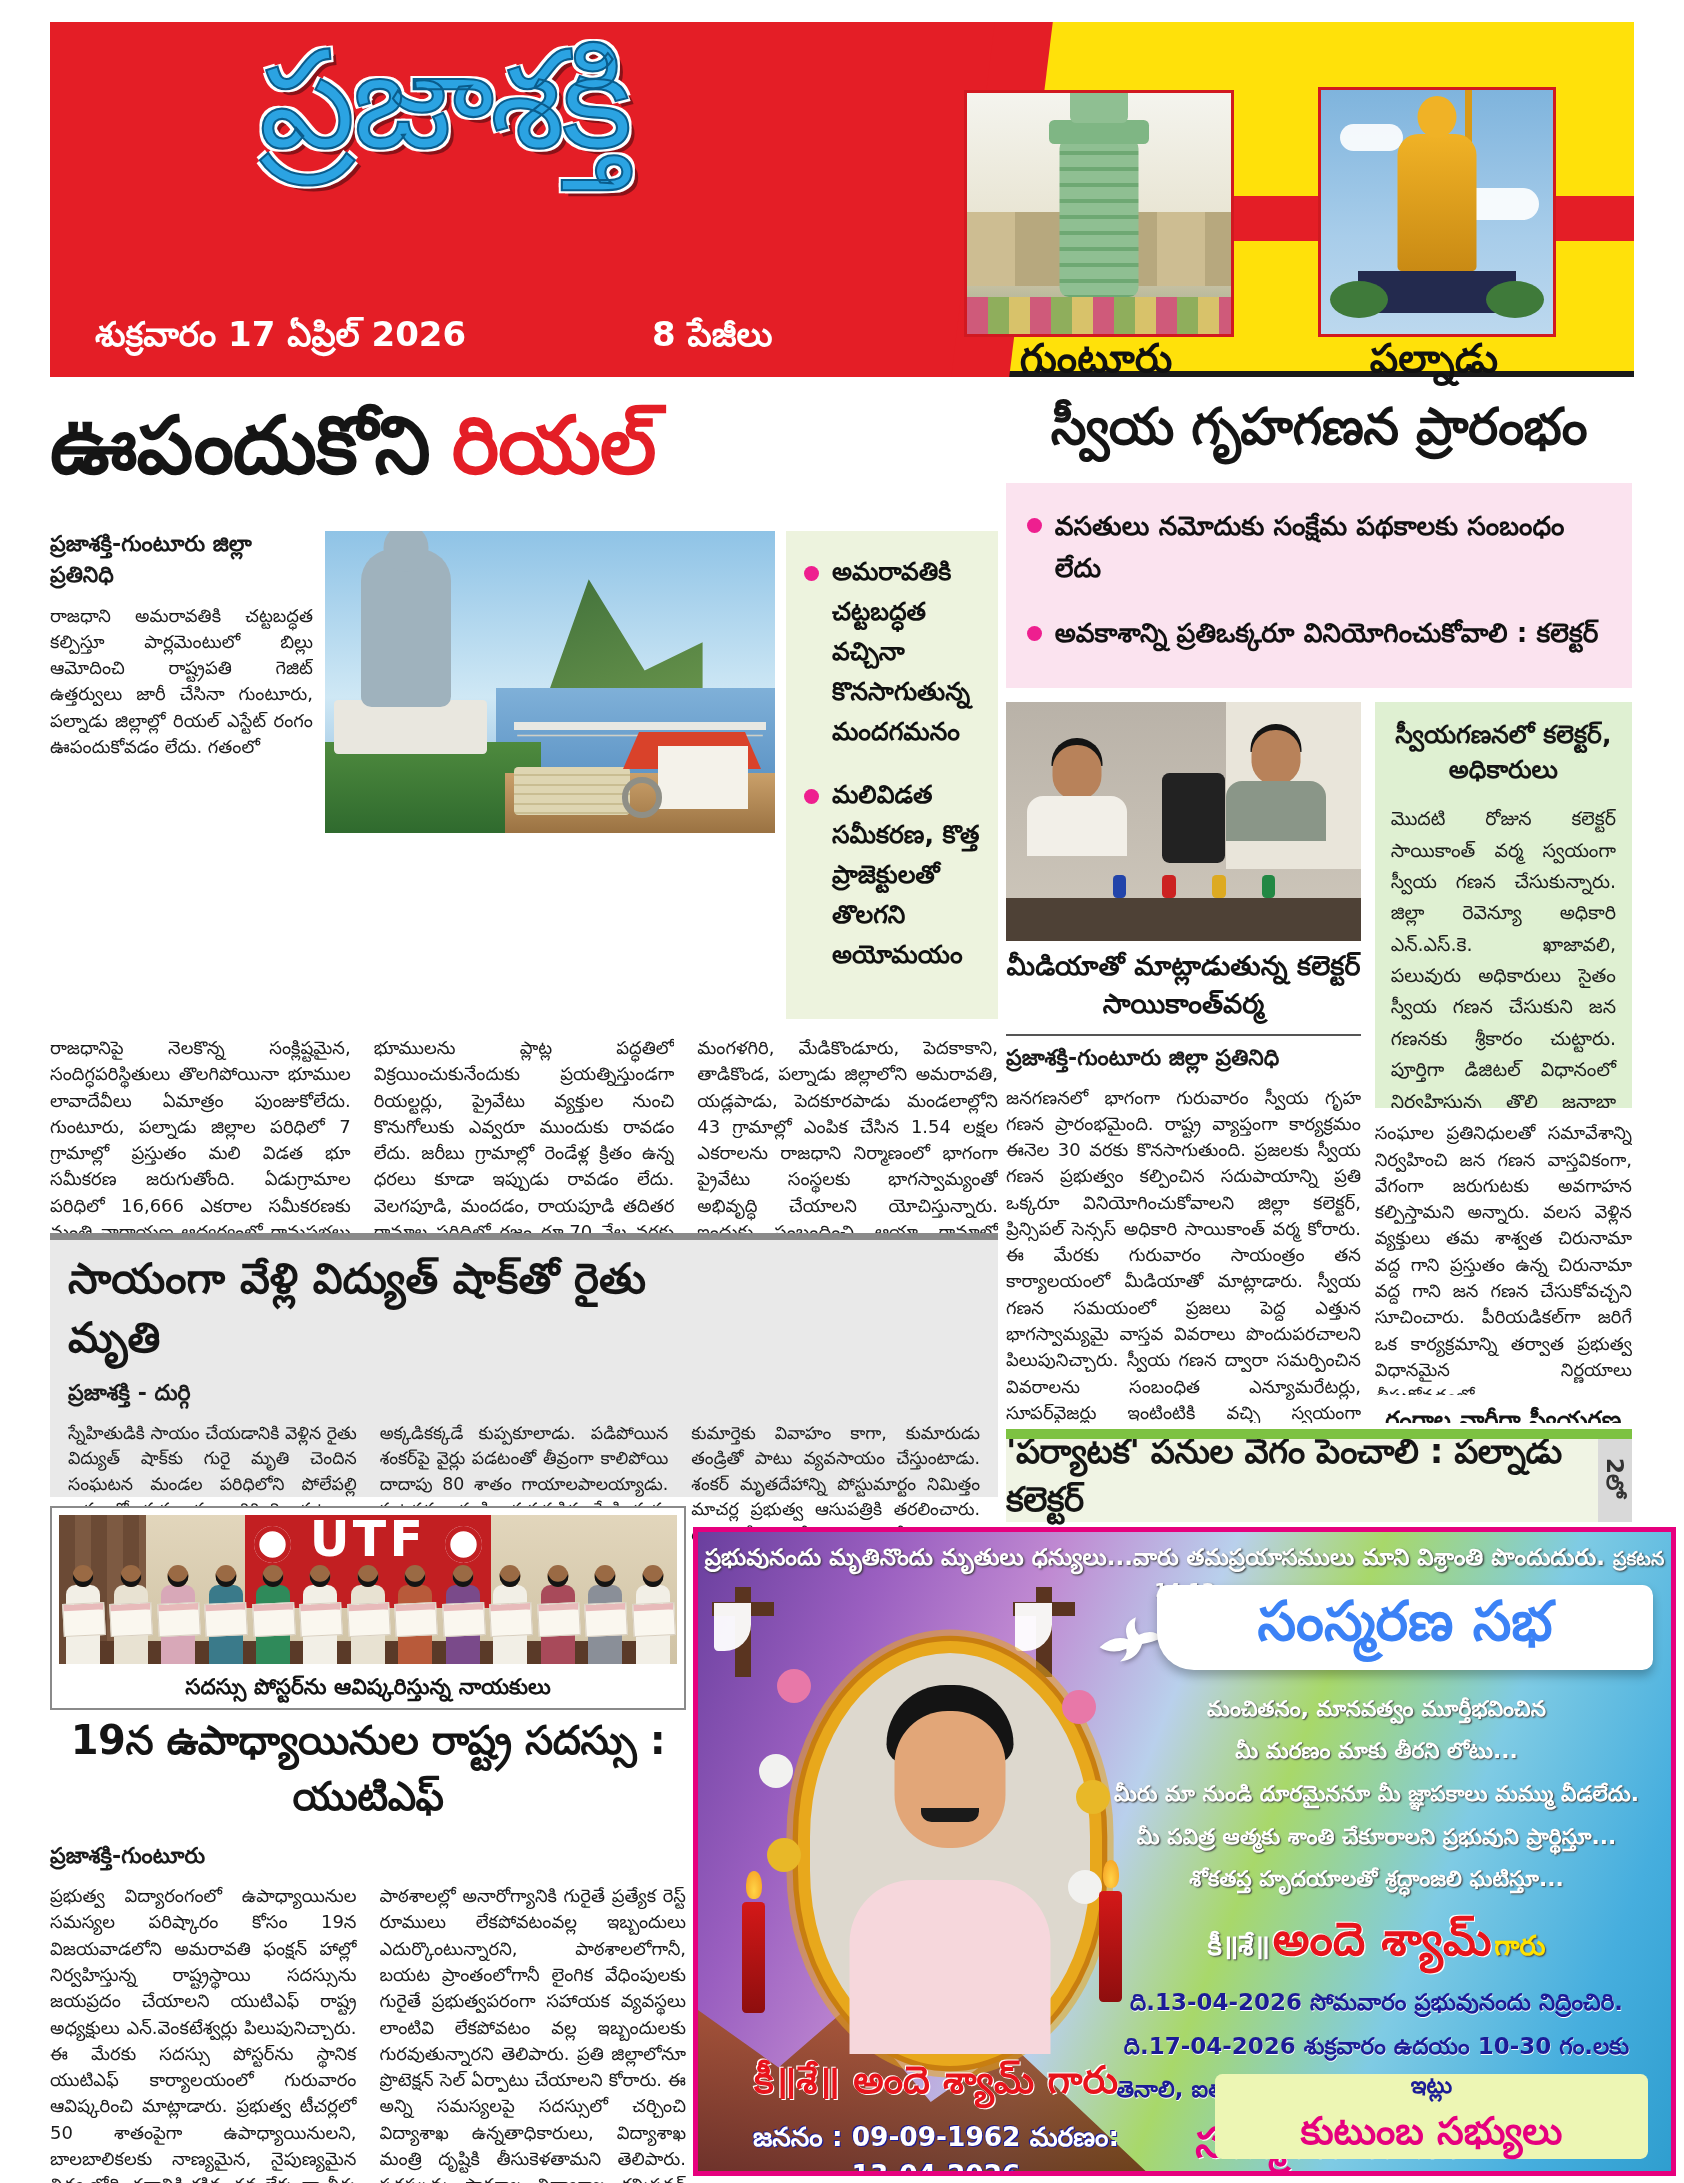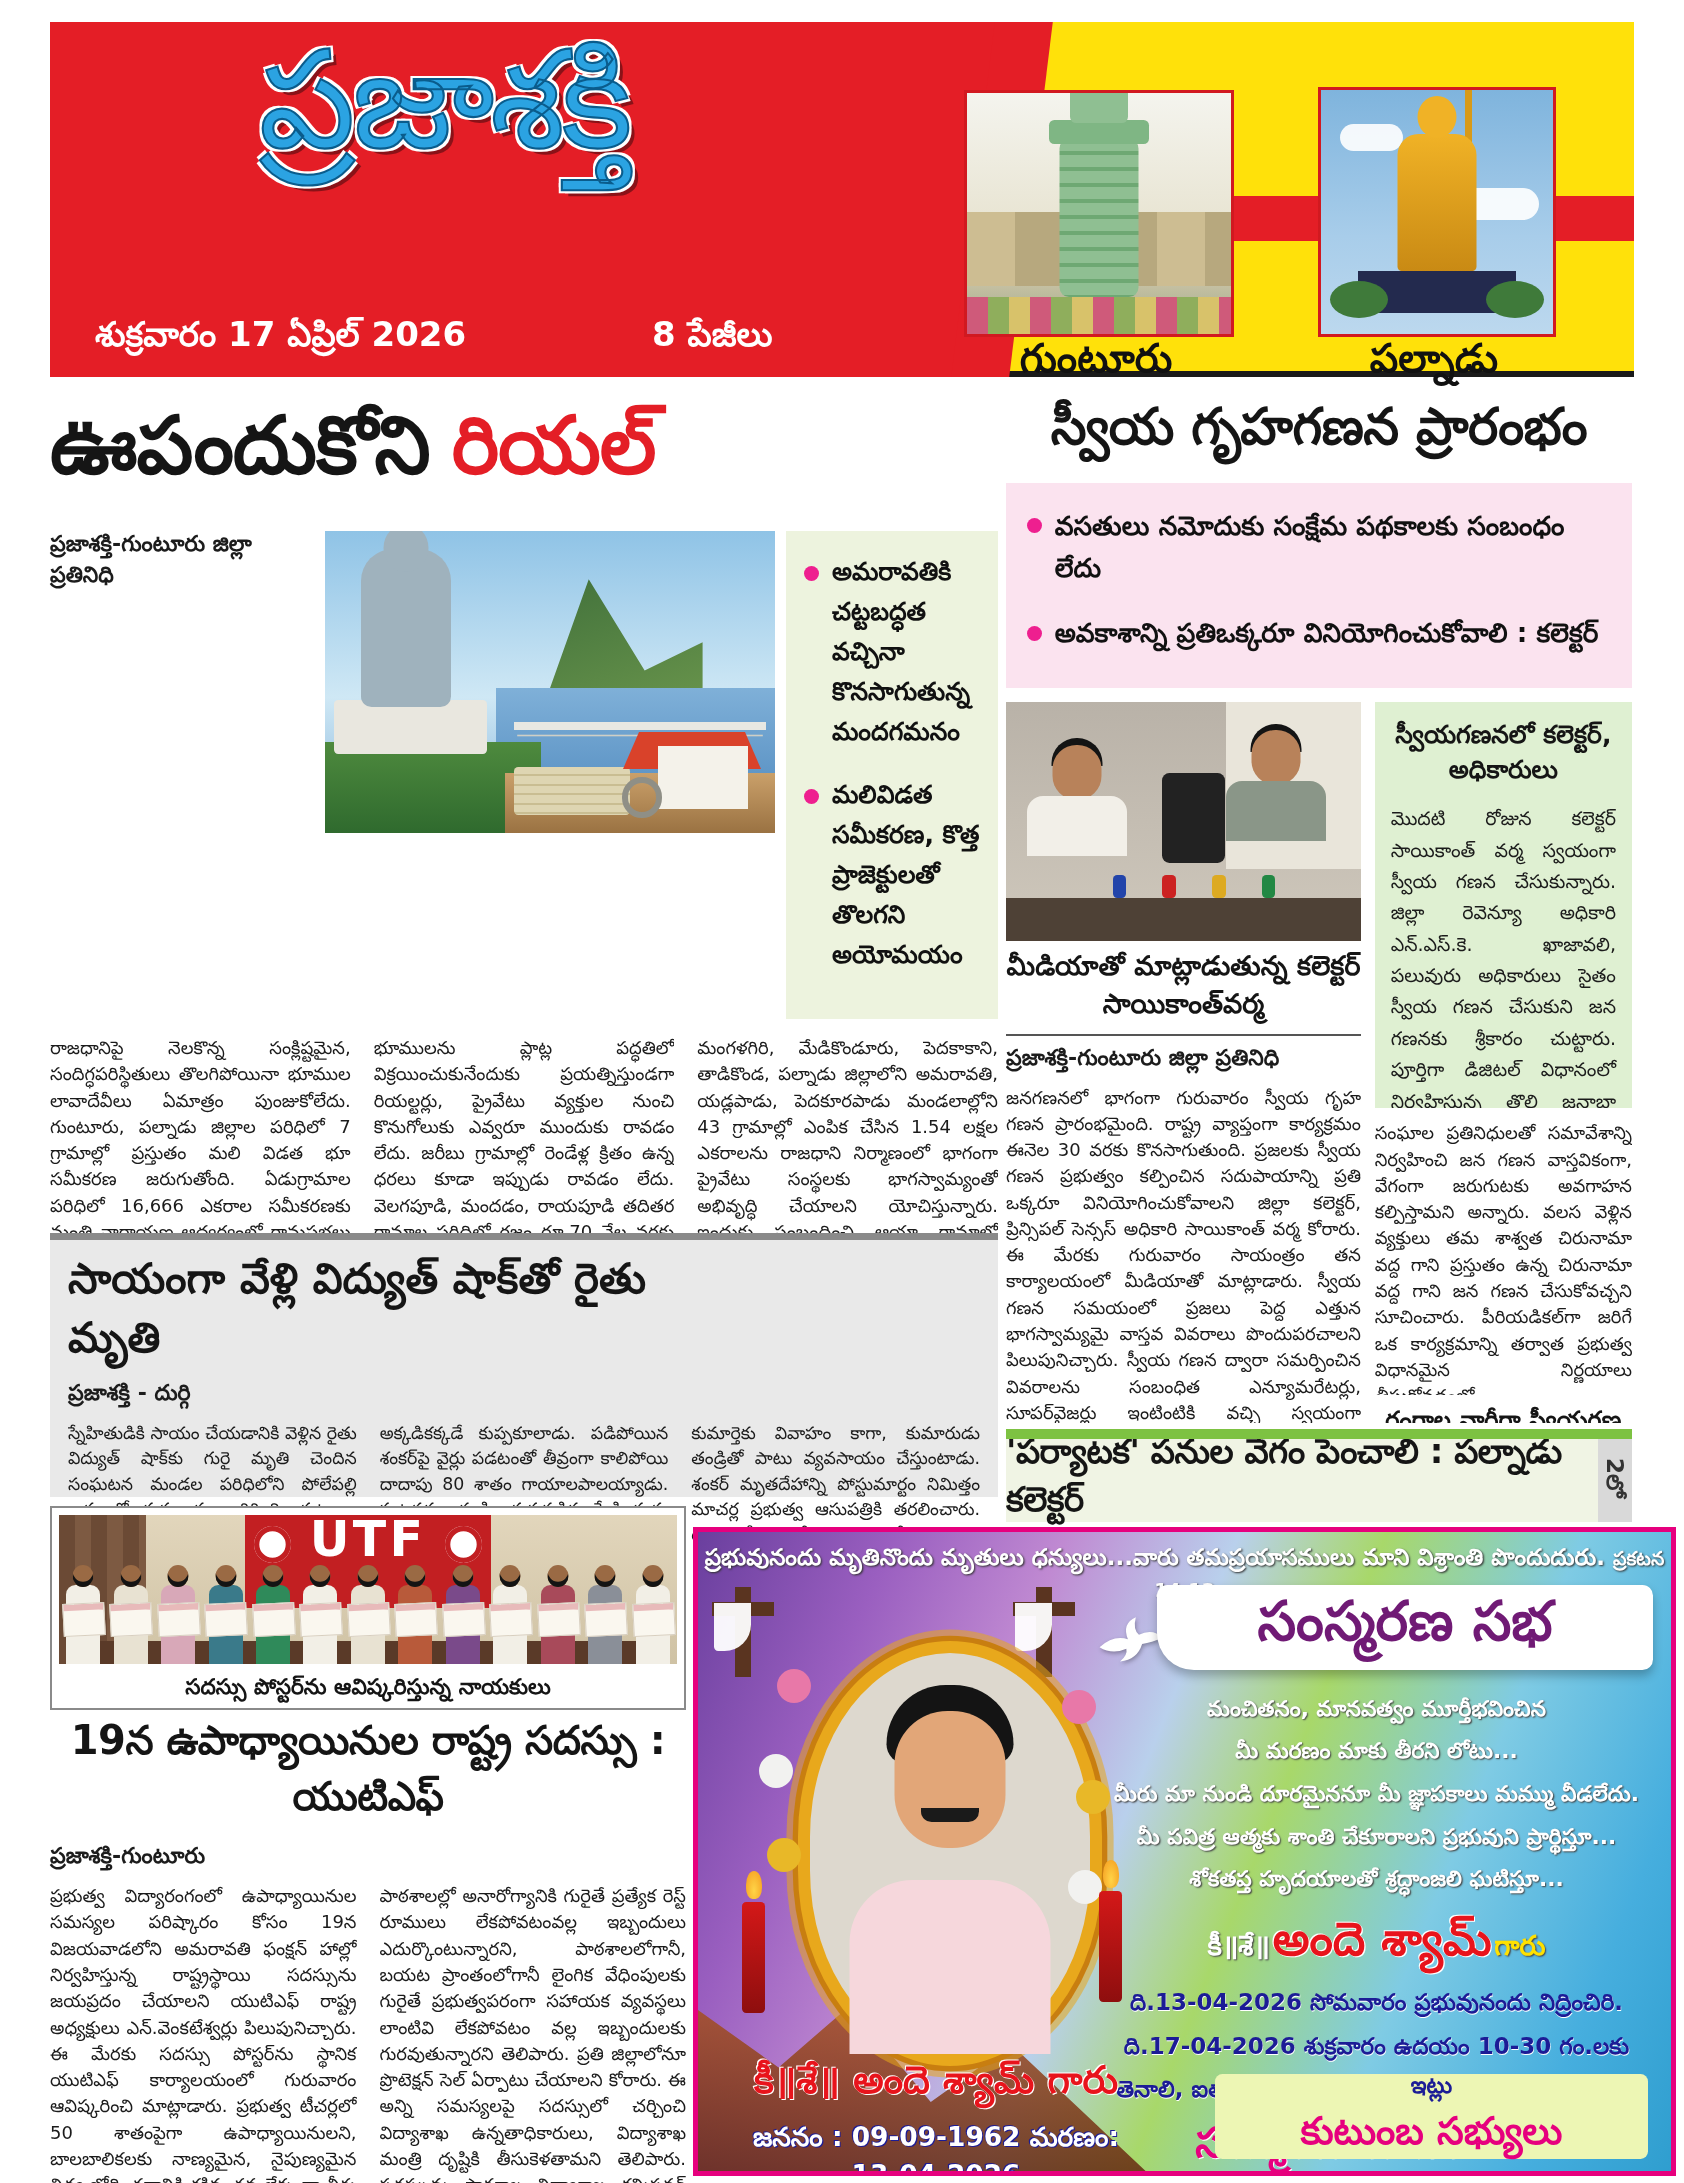--- a/index.html
+++ b/index.html
@@ -124,21 +124,21 @@
   .utf .byline{margin-top:13.7px;}
   .utf-cols{display:grid;grid-template-columns:1fr 1fr;gap:23px;margin-top:9.5px;}
   .utf-col{height:338px;overflow:hidden;position:relative;}
   
   .obit{position:absolute;left:693px;top:1527px;width:983px;height:649px;box-sizing:border-box;border:5.3px solid #e6007e;
         background:linear-gradient(112deg,#6a3f9e 0%,#9a5fc0 16%,#c08ad2 30%,#b9d0ec 44%,#a8d86a 56%,#7fcbe4 72%,#46aede 88%,#2f9ecf 100%);overflow:hidden;}
   .obit-mtn{position:absolute;left:0;bottom:0;width:46%;height:36%;background:linear-gradient(#c06028,#642810);clip-path:polygon(0 30%,18% 55%,34% 28%,52% 70%,70% 45%,100% 100%,0 100%);opacity:.85;}
   .obit-verse{position:absolute;left:0;top:11.6px;width:100%;text-align:center;color:#fff;font-size:23px;font-weight:bold;text-shadow:1.1px 1.1px 2.1px #333;}
   .obit-verse .ref{font-size:19px;}
   .obit-title{position:absolute;right:18px;top:53px;width:496px;height:85px;background:#fff;border-radius:10.6px 10.6px 10.6px 37px;
-      display:flex;align-items:center;justify-content:center;font-size:55px;font-weight:bold;color:#701a75;box-shadow:0 5.3px 9.5px rgba(0,0,0,.25);}
+      display:flex;align-items:center;justify-content:center;font-size:55px;font-weight:bold;color:#3b82f6;box-shadow:0 5.3px 9.5px rgba(0,0,0,.25);}
   .obit-cross{position:absolute;width:16px;height:90px;background:#5a3420;}
   .obit-cross::before{content:"";position:absolute;left:-23px;top:15px;width:62px;height:13.7px;background:#5a3420;}
   .obit-cross::after{content:"";position:absolute;left:-21px;top:16px;width:37px;height:48px;background:#fff;border-radius:0 0 26.4px 4.2px;opacity:.95;}
   .obit-dove{position:absolute;left:392px;top:79px;width:79px;height:63px;fill:#fff;filter:drop-shadow(1.1px 2.1px 2.1px rgba(0,0,0,.3));}
   .obit-frame{position:absolute;left:100px;top:109px;width:280px;height:401px;border-radius:50%/46%;
       background:#ddd8ce;border:12.7px solid #e8a81c;box-shadow:0 0 0 5.3px #c87e10,0 0 0 11.6px rgba(232,168,28,.55);}
   .obit-flower{position:absolute;width:34px;height:34px;border-radius:50%;}
   .obit-man-hair{position:absolute;left:50%;top:32px;transform:translateX(-50%);width:127px;height:79px;background:#141414;border-radius:63px 63px 21px 21px;}
   .obit-man-face{position:absolute;left:50%;top:58px;transform:translateX(-50%);width:111px;height:137px;background:#e2a678;border-radius:53px;}
   .obit-man-must{position:absolute;left:50%;top:155px;transform:translateX(-50%);width:58px;height:13.7px;background:#1a1a1a;border-radius:0 0 10.6px 10.6px;}
@@ -204,20 +204,21 @@
   </div>
   <div class="mh-label" style="left:1318px;top:335px;width:232px;">పల్నాడు</div>
 
   <div class="lead">
     <div class="lead-headline">
       <span>ఊపందుకోని</span><span class="red">రియల్</span>
     </div>
     <div class="lead-row1">
       <div class="lead-intro">
         <div class="byline">ప్రజాశక్తి-గుంటూరు జిల్లా ప్రతినిధి</div>
+        <div class="bodytext">రాజధాని అమరావతికి చట్టబద్ధత కల్పిస్తూ పార్లమెంటులో బిల్లు ఆమోదించి రాష్ట్రపతి గెజిట్ ఉత్తర్వులు జారీ చేసినా గుంటూరు, పల్నాడు జిల్లాల్లో రియల్ ఎస్టేట్ రంగం ఊపందుకోవడం లేదు. గతంలో</div>
       </div>
       <div class="lead-photo">
         <div class="lp-hill"></div>
         <div class="lp-river"></div>
         <div class="lp-bridge"></div>
         <div class="lp-green"></div>
         <div class="lp-shrine"></div>
         <div class="lp-buddha"></div>
         <div class="lp-desk"></div>
         <div class="lp-money"></div>

